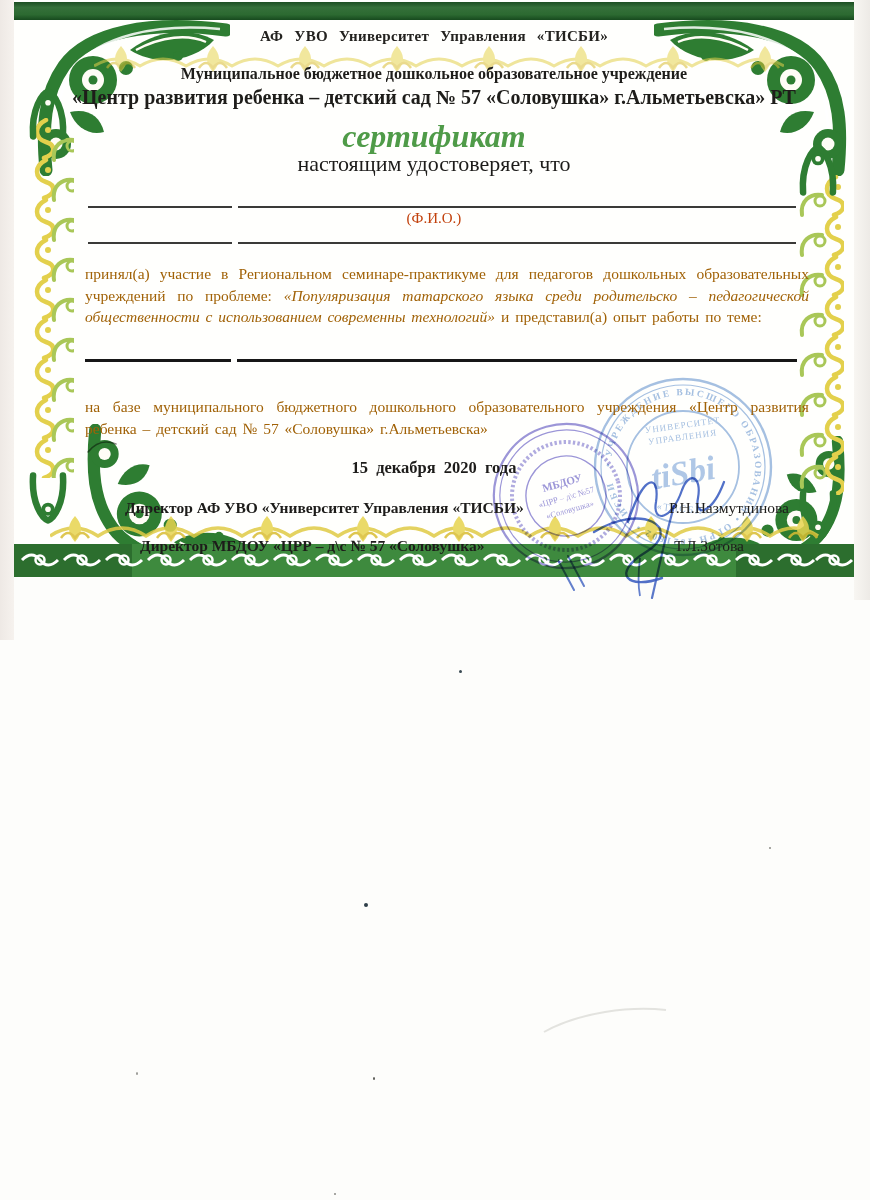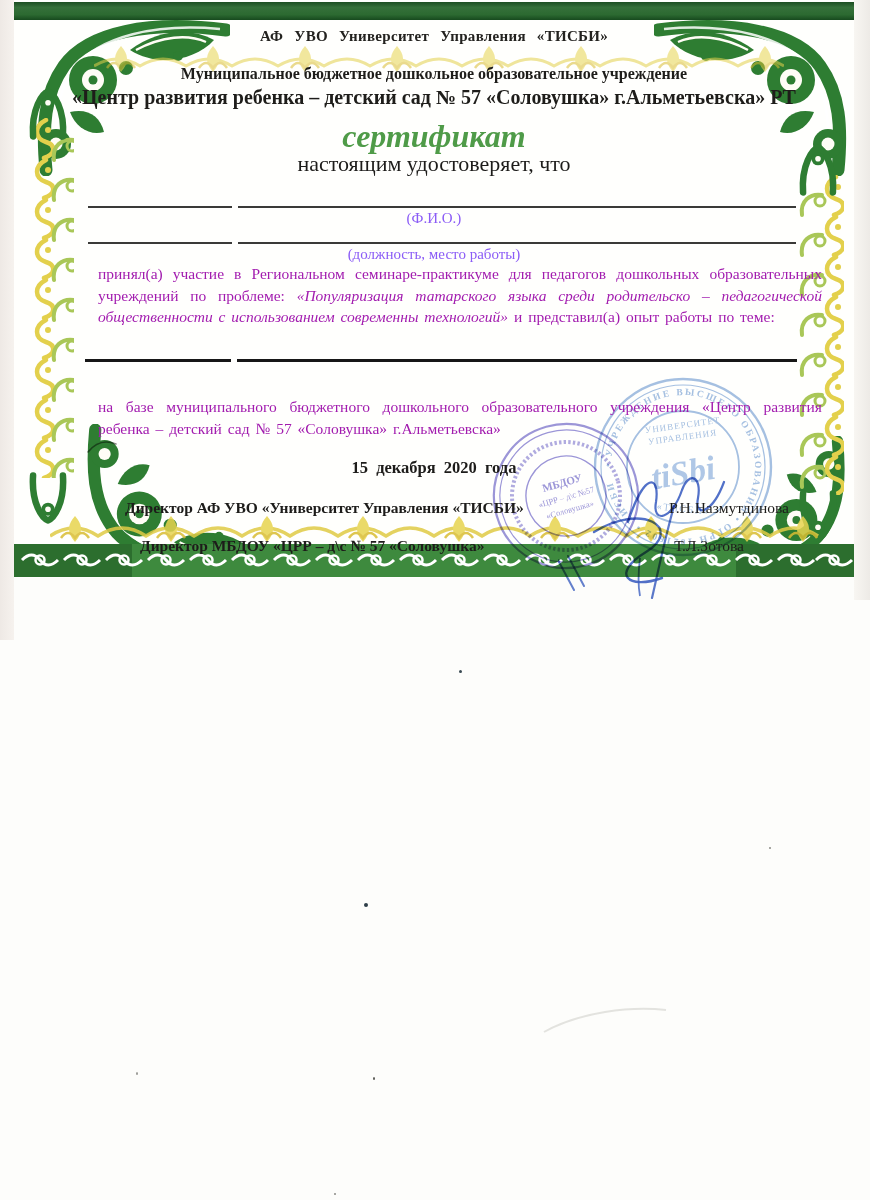--- a/index.html
+++ b/index.html
@@ -16,23 +16,23 @@
   .topband{position:absolute;left:0;top:2px;width:840px;height:18px;
     background:linear-gradient(#1c4e22,#35703a 30%,#2c6a31 70%,#174a1e);}
   .txt{position:absolute;left:0;width:100%;text-align:center;}
   .h-org{top:28px;font-weight:bold;font-size:15px;word-spacing:7px;letter-spacing:.3px;color:#23221f;}
   .h-inst1{top:65px;font-weight:bold;font-size:16px;color:#1e1d1a;}
   .h-inst2{top:86px;font-weight:bold;font-size:20px;color:#1e1d1a;}
   .title{top:110px;font-size:32px;line-height:52px;font-style:italic;font-weight:bold;color:#4f9b48;}
   .subtitle{top:151px;font-size:22px;}
   .rule{position:absolute;height:1.5px;background:#3a3a38;}
   .rule-thick{position:absolute;height:3px;background:#171717;}
-  .lbl{position:absolute;left:0;width:100%;text-align:center;font-size:15px;color:#8b5cf6;}
-  .para{position:absolute;left:84px;width:724px;font-size:15.5px;line-height:21.5px;
-    text-align:justify;word-spacing:2px;color:#a21caf;}
+  .lbl{position:absolute;left:0;width:100%;text-align:center;font-size:15px;color:#c2410c;}
+  .para{position:absolute;left:71px;width:724px;font-size:15.5px;line-height:21.5px;
+    text-align:justify;word-spacing:2px;color:#a16207;}
   .ital{font-style:italic;}
   .date{top:458px;font-weight:bold;font-size:16.5px;word-spacing:4px;}
   .sigrow{position:absolute;width:100%;font-size:15.5px;}
   .sig-role{position:absolute;white-space:nowrap;font-weight:bold;}
   .sig-name{position:absolute;white-space:nowrap;}
   .stamp{position:absolute;mix-blend-mode:multiply;}
   .ink{position:absolute;mix-blend-mode:multiply;}
   .speck{position:absolute;border-radius:50%;}
   .z-text{z-index:5;}
 </style>
@@ -207,21 +207,20 @@
   <div class="txt h-inst2 z-text">«Центр развития ребенка – детский сад № 57 «Соловушка» г.Альметьевска»  РТ</div>
   <div class="txt title z-text">сертификат</div>
   <div class="txt subtitle z-text">настоящим удостоверяет, что</div>
 
   <div class="rule z-text" style="left:74px;top:206px;width:144px"></div>
   <div class="rule z-text" style="left:224px;top:206px;width:558px"></div>
   <div class="lbl z-text" style="top:210px">(Ф.И.О.)</div>
 
   <div class="rule z-text" style="left:74px;top:242px;width:144px"></div>
   <div class="rule z-text" style="left:224px;top:242px;width:558px"></div>
-  <div class="lbl z-text" style="top:246px">(должность, место работы)</div>
 
   <div class="para z-text" style="top:263px"><span>принял(а)   участие в Региональном семинаре-практикуме   для педагогов   дошкольных образовательных учреждений по проблеме: </span><span class="ital">«Популяризация  татарского языка    среди родительско – педагогической  общественности  с  использованием  современны  технологий»</span><span> и представил(а) опыт работы по теме:</span></div>
 
   <div class="rule-thick z-text" style="left:71px;top:359px;width:146px"></div>
   <div class="rule-thick z-text" style="left:223px;top:359px;width:560px"></div>
 
   <div class="para z-text" style="top:396px">на базе   муниципального бюджетного дошкольного образовательного учреждения   «Центр развития ребенка – детский сад № 57 «Соловушка» г.Альметьевска»</div>
 
   <div class="txt date z-text">15 декабря  2020 года</div>
 

